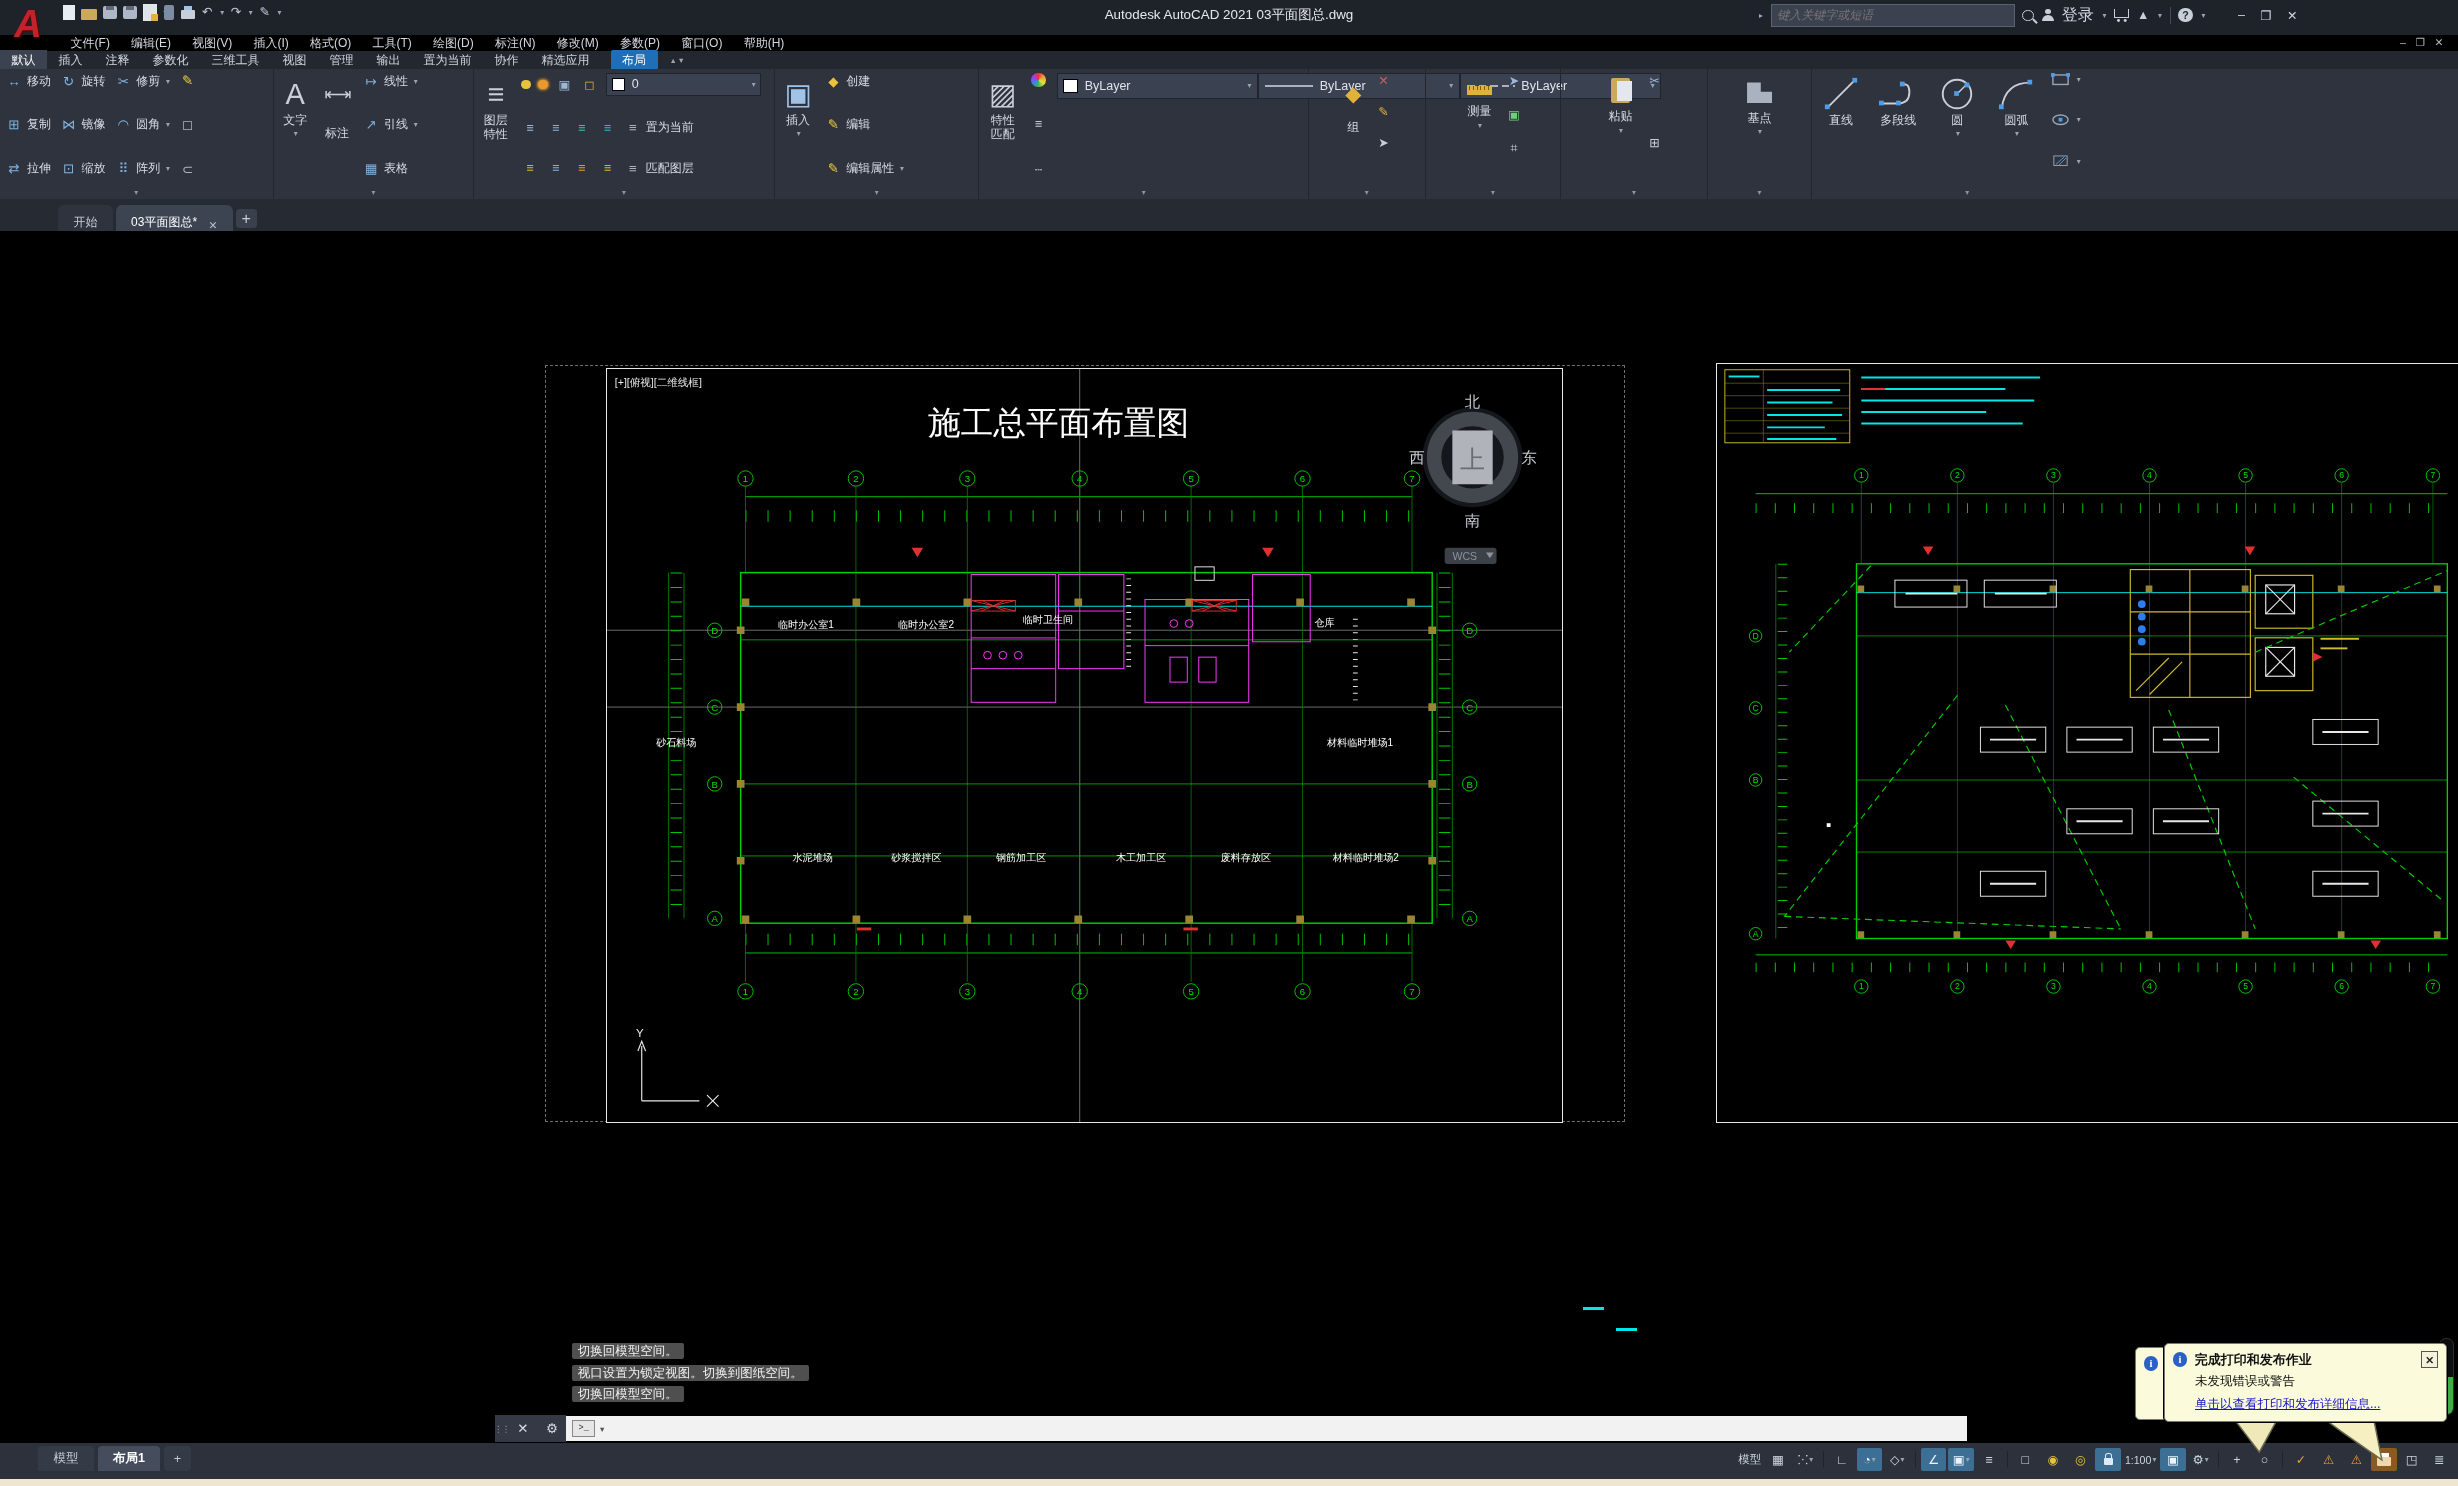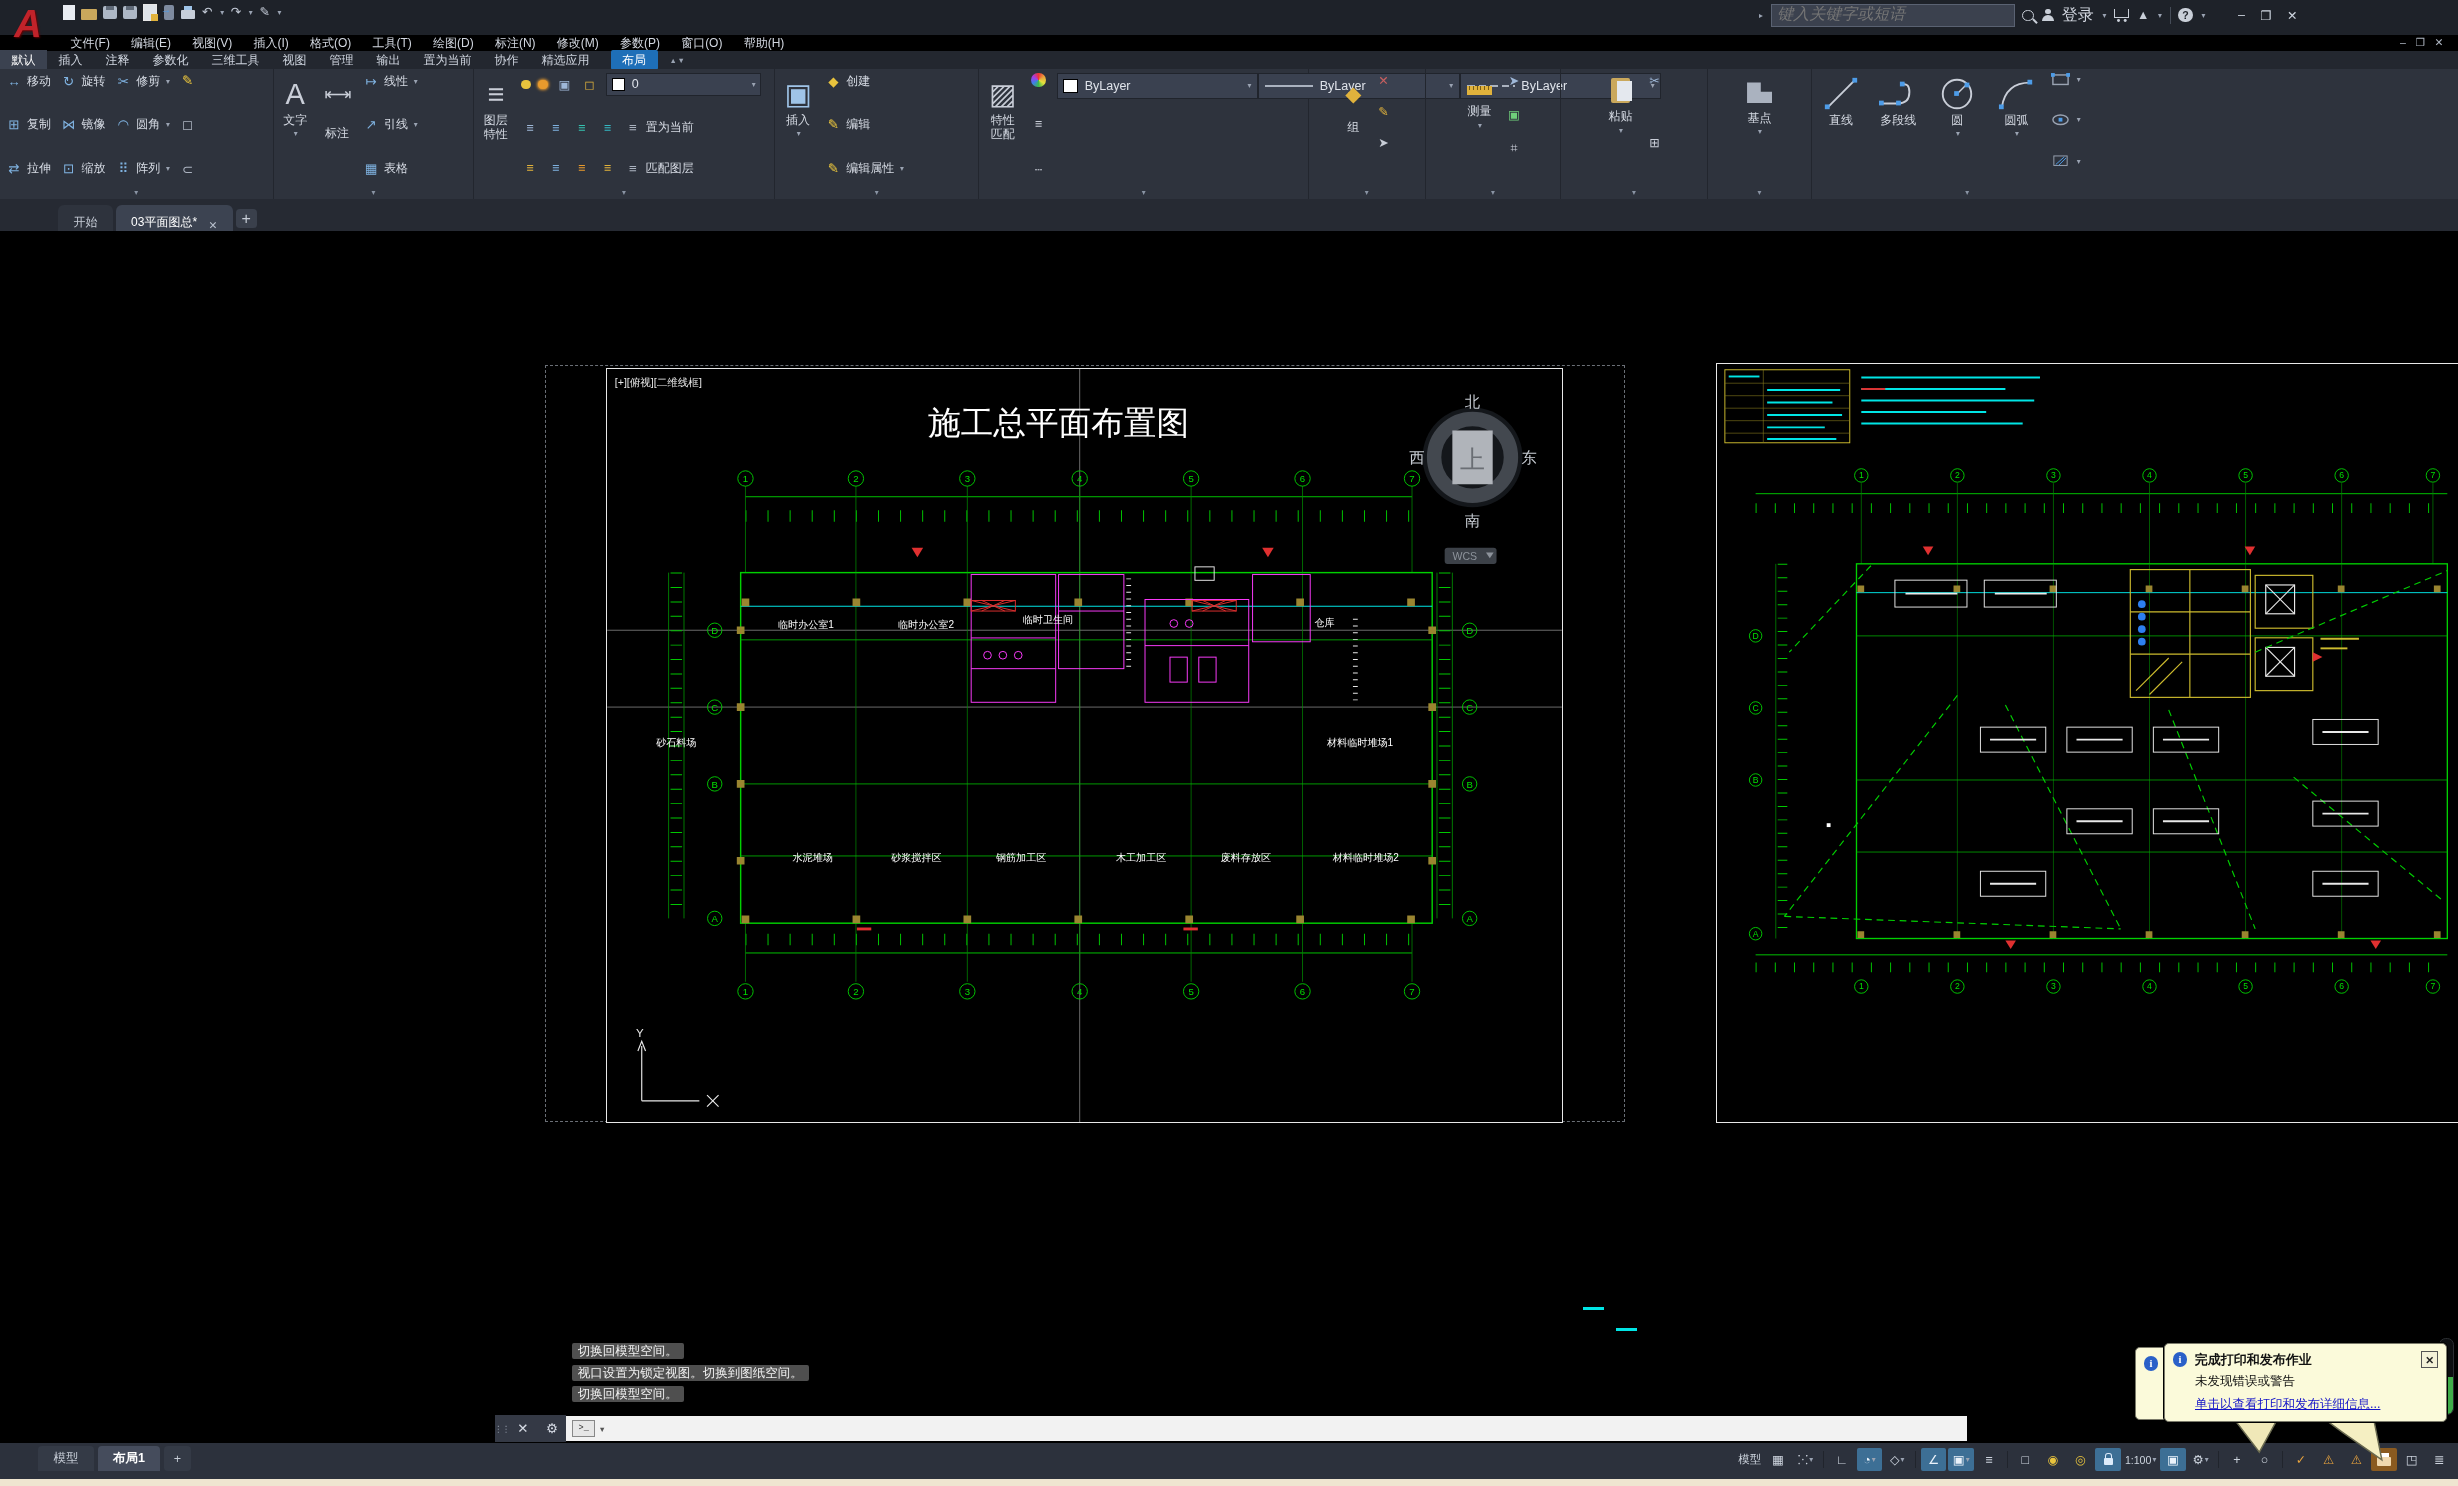--- a/index.html
+++ b/index.html
@@ -24,21 +24,21 @@
   .qic.dev::after{content:"→";position:absolute;left:-2.9px;top:-1.9px;color:#4d9ce8;font-size:10.6px;}
   .qic.printer{background:#c8cfda;width:14.4px;height:8.6px;margin-top:4.8px;border-radius:1px;}
   .qic.printer::before{content:"";position:absolute;top:-4.8px;left:2.9px;width:8.6px;height:4.8px;background:#9fc4e8;}
   .glyphbtn{color:#c3cad6;font-size:12.5px;line-height:14.4px;}
   .smallcaret{color:#9aa3b2;font-size:7.7px;margin-left:1px;}
   .tbar-title{left:0;top:0;width:2458px;height:29px;display:flex;align-items:center;justify-content:center;
               font-size:13.4px;color:#e4e8ee;pointer-events:none;}
   .searchwrap{left:1758px;top:3.8px;gap:7.7px;}
   .searchbox{width:242px;height:21px;background:#3b414e;border:1px solid #5a6272;display:flex;align-items:center;}
   .searchbox input{background:transparent;border:none;outline:none;color:#0ea5e9;font-style:italic;
-                   font-size:16px;width:100%;padding:0 5.8px;font-family:Liberation Mono, monospace;}
+                   font-size:12px;width:100%;padding:0 5.8px;font-family:Liberation Sans, sans-serif;}
   .mag{width:9.6px;height:9.6px;border:1.9px solid #c9cfd8;border-radius:50%;position:relative;display:inline-block;}
   .mag::after{content:"";position:absolute;width:5.8px;height:1.9px;background:#c9cfd8;transform:rotate(45deg);right:-4.8px;bottom:-1.9px;}
   .person{width:12.5px;height:13.4px;position:relative;display:inline-block;}
   .person::before{content:"";position:absolute;left:3.4px;top:0;width:5.8px;height:5.8px;border-radius:50%;background:#c9cfd8;}
   .person::after{content:"";position:absolute;left:0;top:6.7px;width:12.5px;height:5.8px;border-radius:5.8px 5.8px 0 0;background:#c9cfd8;}
   .cart{width:13.4px;height:8.6px;border:1.4px solid #c9cfd8;border-top:none;position:relative;display:inline-block;margin-top:-3.8px;}
   .cart::after{content:"";position:absolute;left:1.9px;bottom:-4.8px;width:2.9px;height:2.9px;border-radius:50%;background:#c9cfd8;box-shadow:6.7px 0 0 #c9cfd8;}
   .circleq{width:14.4px;height:14.4px;border-radius:50%;background:#c9cfd8;color:#1e2229;font-size:10.6px;font-weight:bold;
            display:flex;align-items:center;justify-content:center;}
   .winbtns{gap:15.4px;font-size:12.5px;color:#cdd4de;}
@@ -159,20 +159,21 @@
     <span class="qic sheet"></span>
     <span class="qic dev"></span>
     <span class="qic printer"></span>
     <span class="glyphbtn">↶</span>
       <span class="smallcaret">▾</span>
     <span class="glyphbtn">↷</span>
       <span class="smallcaret">▾</span>
     <span class="glyphbtn">✎</span>
     <span class="smallcaret">▾</span>
   </div>
+  <div class="abs tbar-title">Autodesk AutoCAD 2021   03平面图总.dwg</div>
   <div class="abs row searchwrap">
     <span class="smallcaret">▸</span>
     <div class="searchbox">
       <input placeholder="键入关键字或短语" style="">
     </div>
     <span class="mag"></span>
     <span class="person"></span>
     <span style="font-size:16px;color:#d2d7e0;">登录</span>
     <span class="smallcaret">▾</span>
     <span class="cart"></span>

